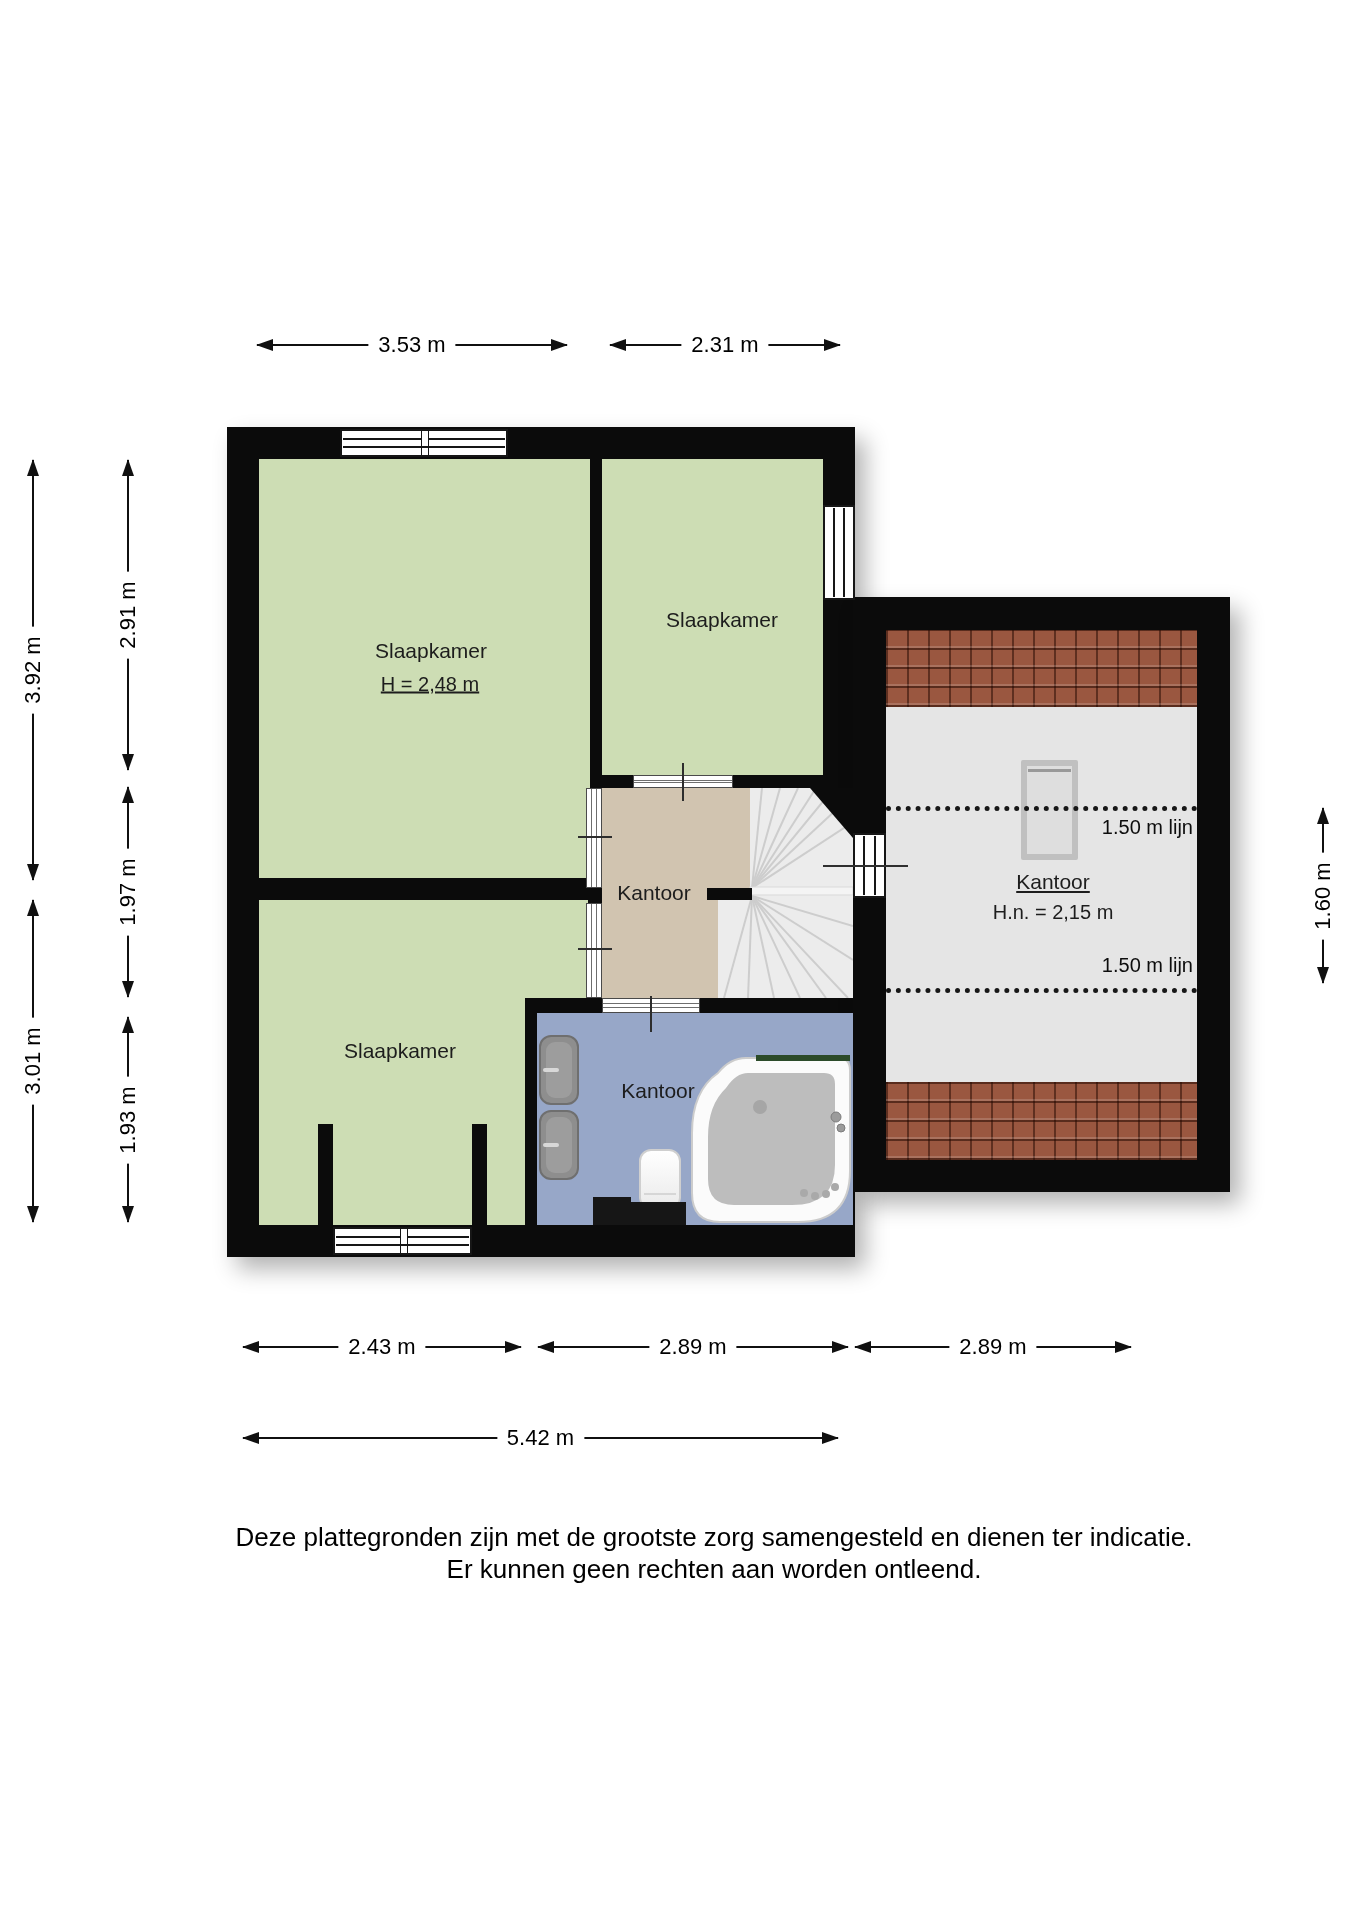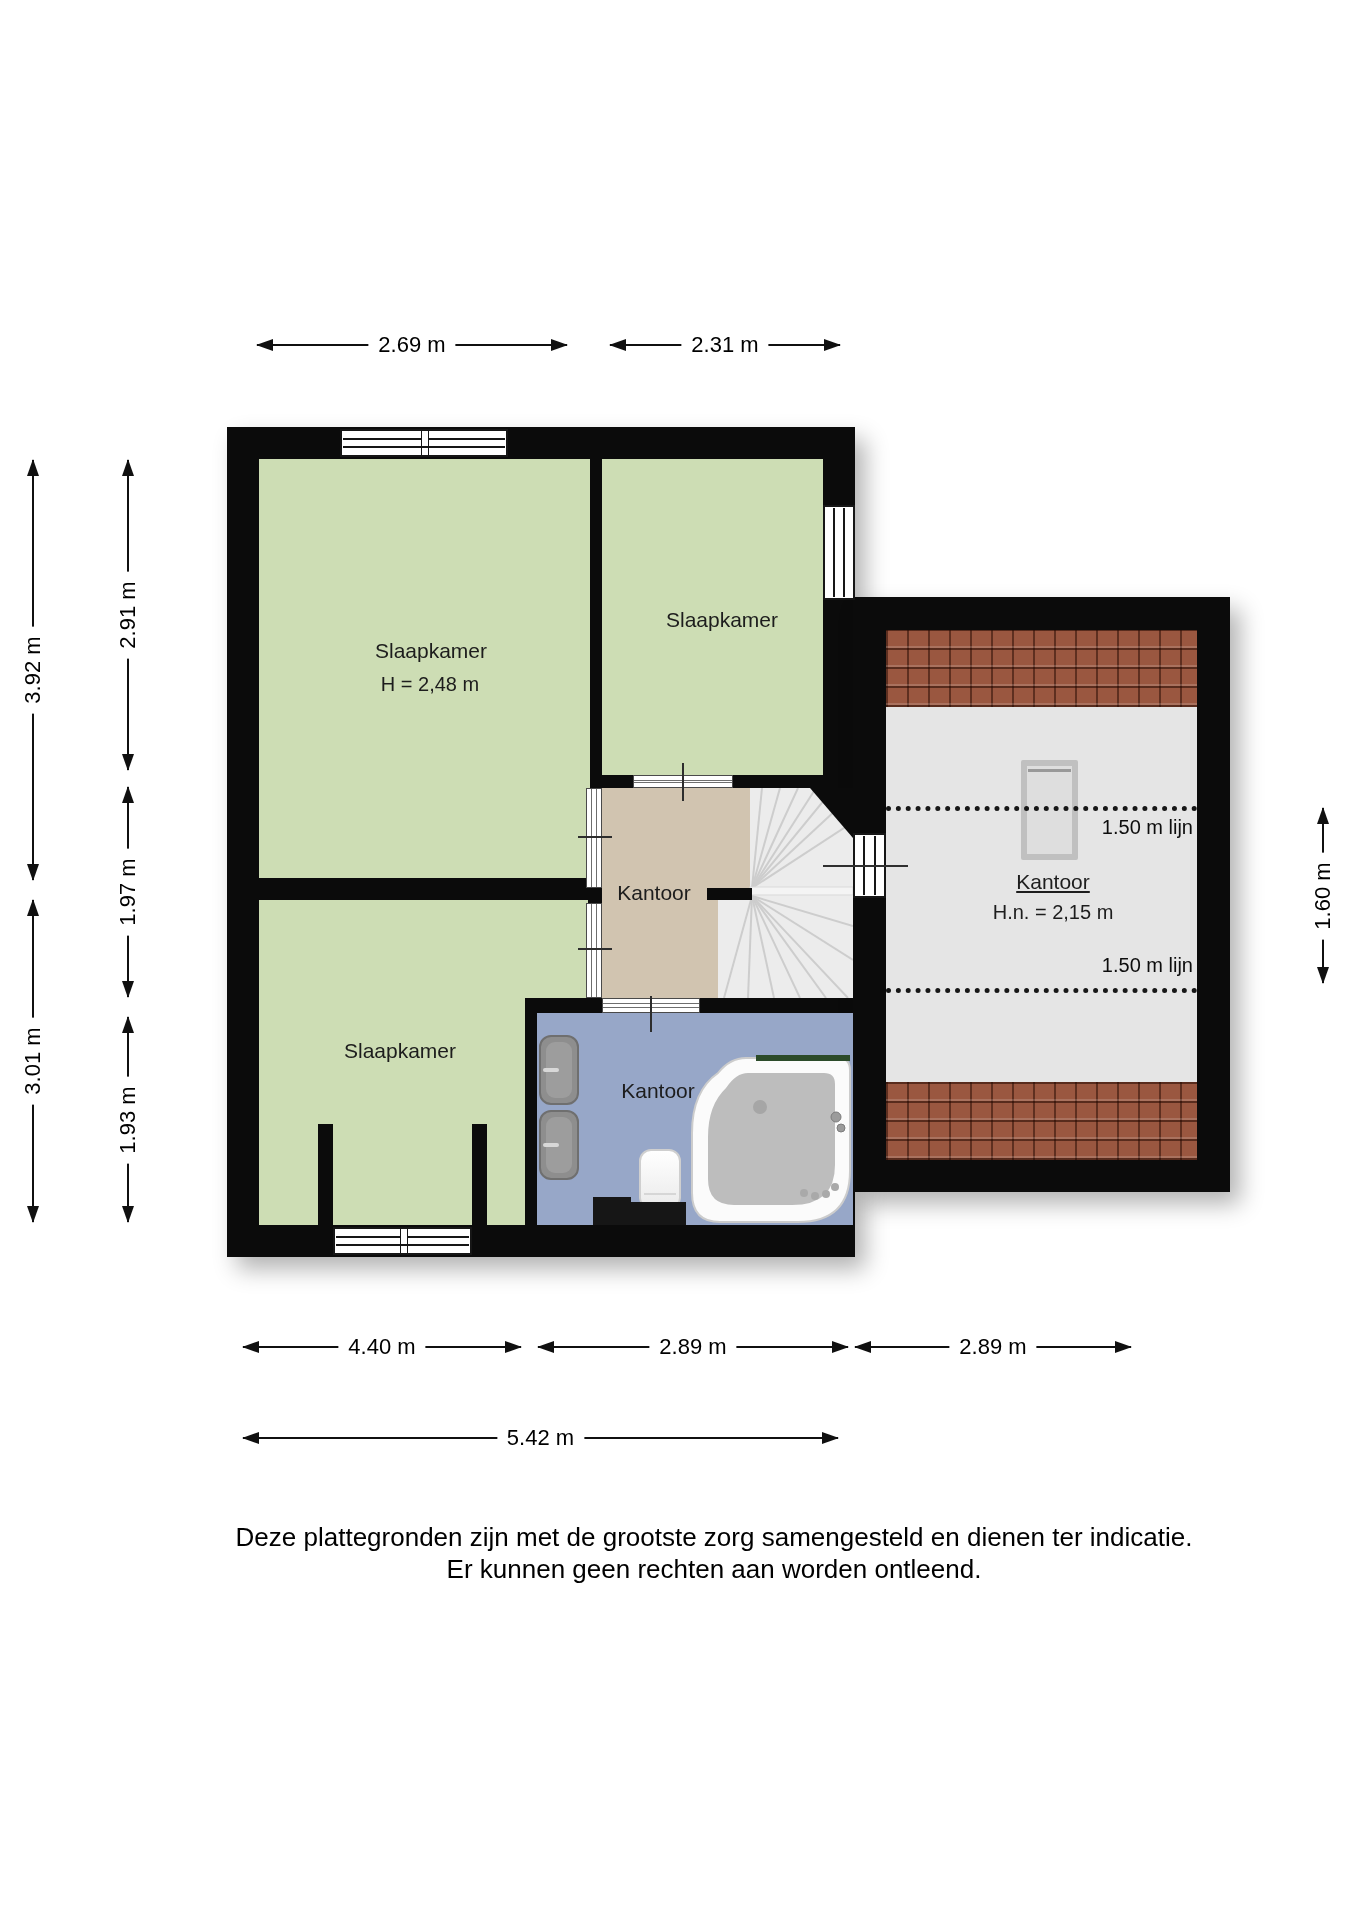--- a/index.html
+++ b/index.html
@@ -154,32 +154,32 @@
     <rect x="68" y="0" width="94" height="6" fill="#2c4b2a"></rect>
   </svg>
 
   <div class="skylight" style="left:1021px;top:760px;width:57px;height:100px;"></div>
   <div class="dotline" style="left:886px;top:806px;width:311px;"></div>
   <div class="dotline" style="left:886px;top:988px;width:311px;"></div>
   <div class="oline-lbl" style="left:886px;top:816px;">1.50 m lijn</div>
   <div class="oline-lbl" style="left:886px;top:954px;">1.50 m lijn</div>
 
   <div class="rlabel" style="left:431px;top:651px;">Slaapkamer</div>
-  <div class="rlabel rsub" style="left:430px;top:684px;">H = 2,48 m</div>
+  <div class="rlabel rsub" style="left:430px;top:684px;text-decoration:underline;">H = 2,48 m</div>
   <div class="rlabel" style="left:722px;top:620px;">Slaapkamer</div>
   <div class="rlabel" style="left:400px;top:1051px;">Slaapkamer</div>
   <div class="rlabel" style="left:654px;top:893px;">Kantoor</div>
   <div class="rlabel" style="left:658px;top:1091px;">Kantoor</div>
   <div class="rlabel" style="left:1053px;top:882px;text-decoration:underline;">Kantoor</div>
   <div class="rlabel rsub" style="left:1053px;top:912px;">H.n. = 2,15 m</div>
 
   <div class="dim-h" style="left:257px;top:344px;width:310px;">
     <span class="ah ah-l"></span>
     <span class="ah ah-r"></span>
-    <span class="lbl">2.69 m</span>
+    <span class="lbl">3.53 m</span>
   </div>
   <div class="dim-h" style="left:610px;top:344px;width:230px;">
     <span class="ah ah-l"></span>
     <span class="ah ah-r"></span>
     <span class="lbl">2.31 m</span>
   </div>
 
   <div class="dim-v" style="left:32px;top:460px;height:420px;">
     <span class="ah ah-u"></span>
     <span class="ah ah-d"></span>
@@ -207,21 +207,21 @@
   </div>
   <div class="dim-v" style="left:1322px;top:808px;height:175px;">
     <span class="ah ah-u"></span>
     <span class="ah ah-d"></span>
     <span class="lbl">1.60 m</span>
   </div>
 
   <div class="dim-h" style="left:243px;top:1346px;width:278px;">
     <span class="ah ah-l"></span>
     <span class="ah ah-r"></span>
-    <span class="lbl">4.40 m</span>
+    <span class="lbl">2.43 m</span>
   </div>
   <div class="dim-h" style="left:538px;top:1346px;width:310px;">
     <span class="ah ah-l"></span>
     <span class="ah ah-r"></span>
     <span class="lbl">2.89 m</span>
   </div>
   <div class="dim-h" style="left:855px;top:1346px;width:276px;">
     <span class="ah ah-l"></span>
     <span class="ah ah-r"></span>
     <span class="lbl">2.89 m</span>

